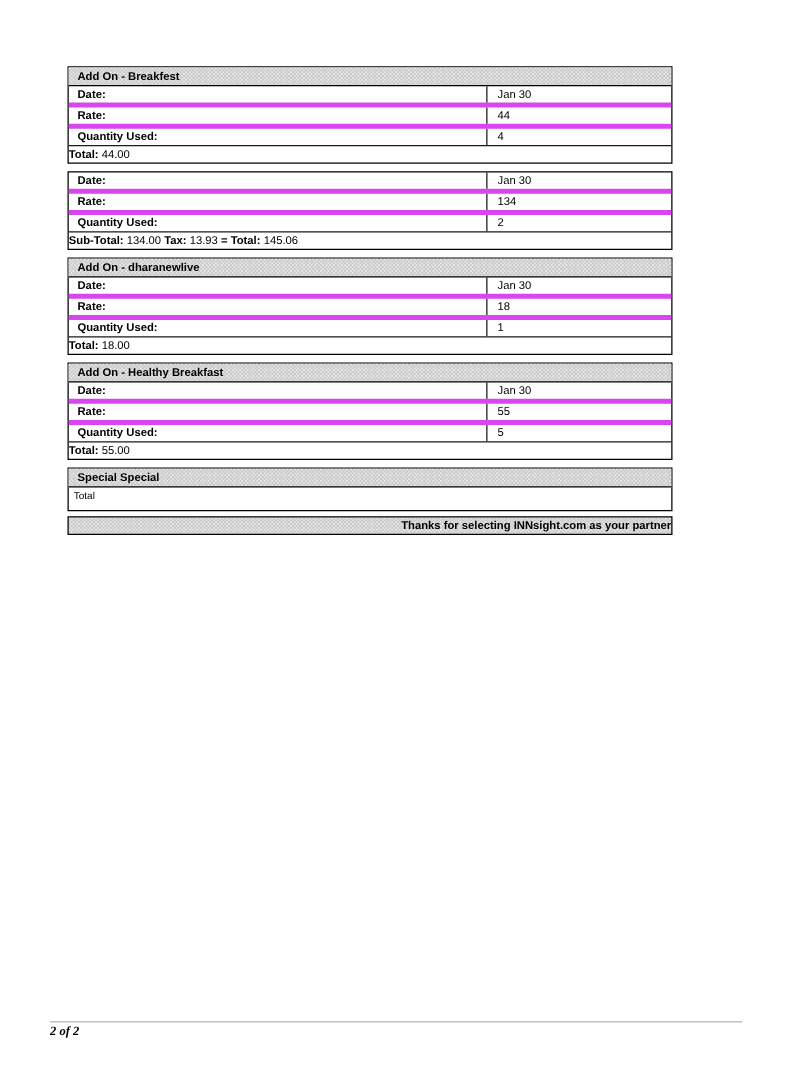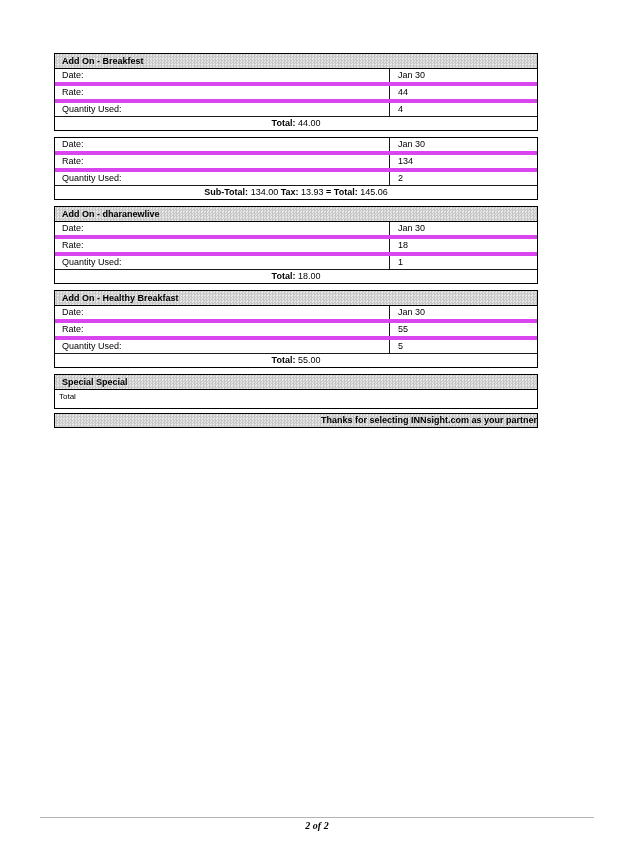--- a/index.html
+++ b/index.html
@@ -24,47 +24,46 @@
   }
   .hdr{
     height:14px;line-height:14px;
     font-size:9px;font-weight:bold;
     padding-left:7px;
     border-bottom:1px solid #000;
     white-space:nowrap;overflow:hidden;
   }
   .row{display:flex;font-size:9px;height:13px;line-height:13px;}
   .row + .row{border-top:4px solid #d946ef;}
-  .cl{width:335px;padding-left:7px;border-right:1px solid #1a1a1a;box-sizing:border-box;}
+  .cl{width:335px;padding-left:7px;border-right:1px solid #1a1a1a;box-sizing:border-box;font-weight:bold;}
   .cr{flex:1;padding-left:8px;}
   .trow{
     border-top:1px solid #1a1a1a;
     height:13px;line-height:13px;
-    font-size:9px;text-align:center;
+    font-size:9px;text-align:left;
   }
   .trow b{font-weight:bold;}
 
   
   .special{border:1px solid #000;margin-bottom:4px;}
   .sr-content{height:16px;font-size:8px;line-height:10px;padding:2px 0 0 4px;}
 
   
   .banner{
     border:1px solid #000;
     height:13px;line-height:13px;
     text-align:right;font-weight:bold;font-size:9px;
   }
 
   
   .page-footer{
     position:absolute;left:40px;width:554px;top:817px;
     border-top:1px solid #b5b5b5;
   }
   .page-num{
-    text-align:center;
     font-family:"Liberation Serif", serif;
     font-size:10px;font-weight:bold;font-style:italic;
     padding-top:2px;
   }
 </style>
 </head>
 <body>
 
 <div class="page">
   <div class="content">

